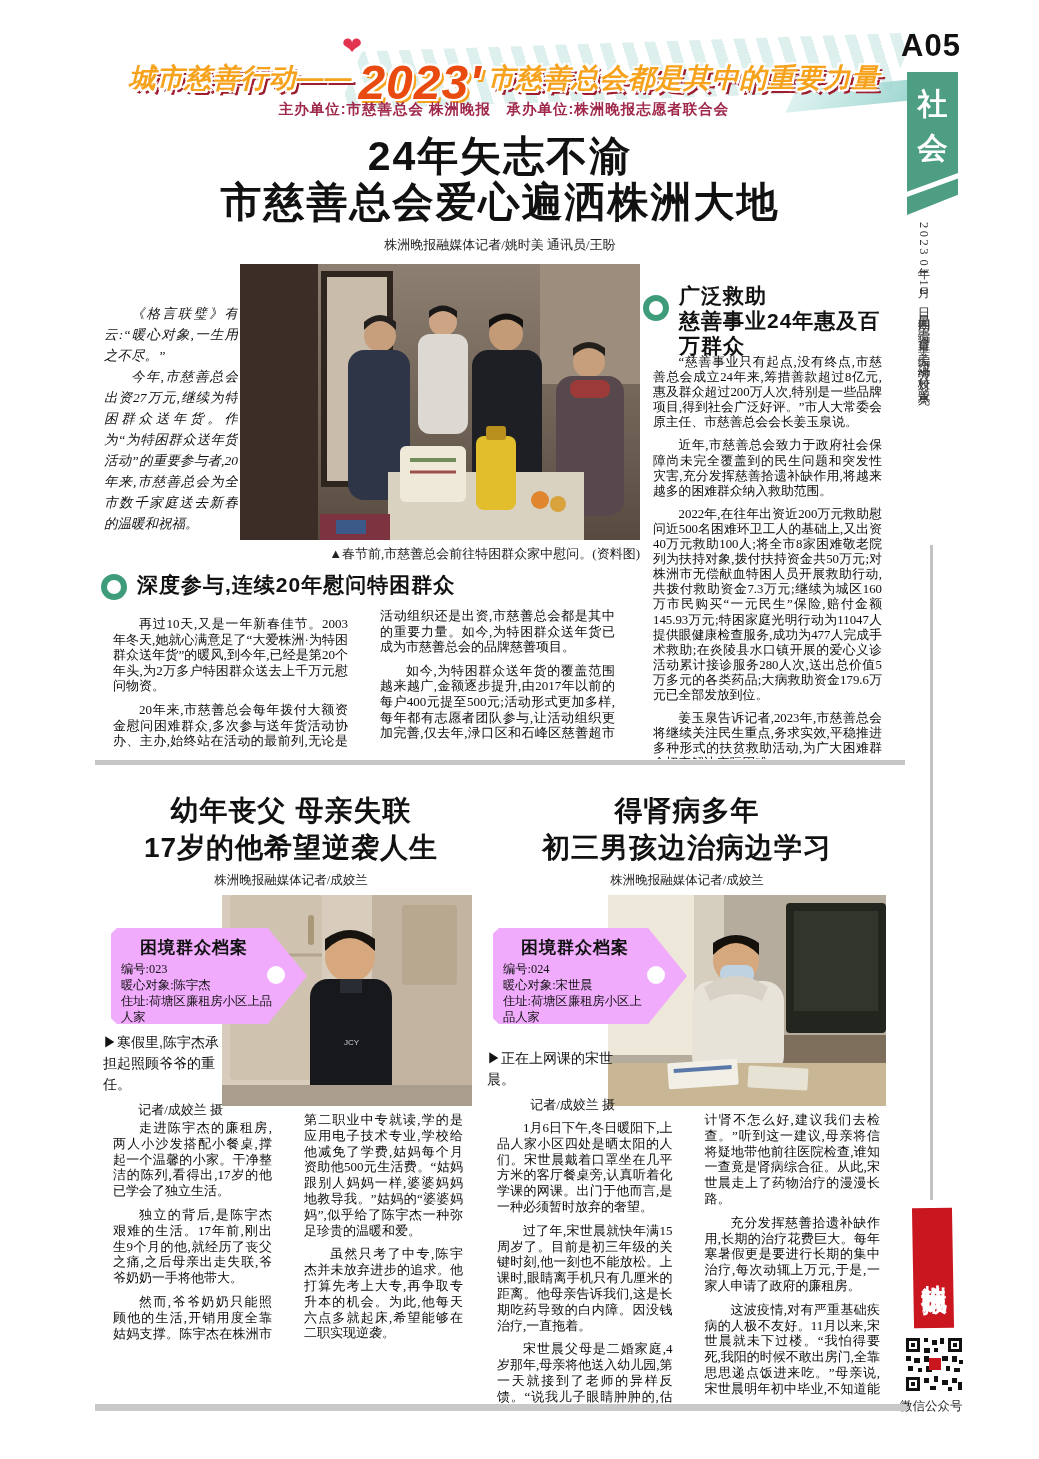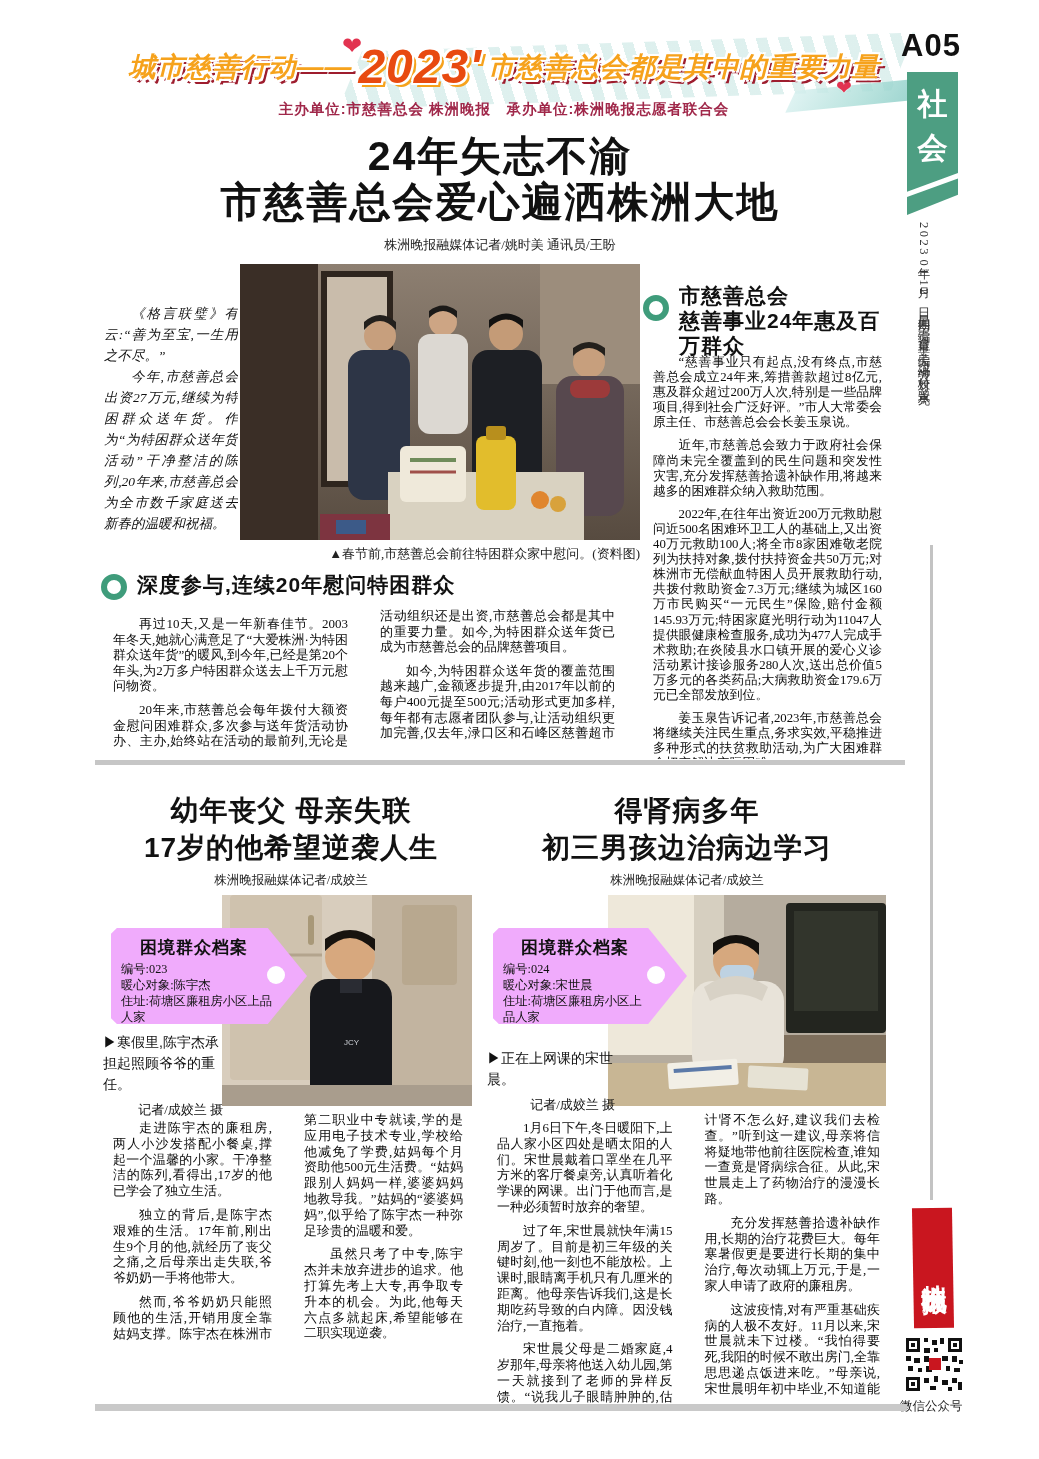--- a/index.html
+++ b/index.html
@@ -6,21 +6,21 @@
   #page{position:relative;width:1039px;height:1459px;background:#ffffff;overflow:hidden;
         font-family:"Liberation Sans",sans-serif;color:#111;}
   .abs{position:absolute;}
 
   
   #banner{left:104px;top:40px;width:800px;height:80px;}
   .ribbon{position:absolute;background:linear-gradient(100deg,#d7f0ef 0%,#a8dcd6 55%,#7fc7c0 100%);}
   .ribbon.r1{left:250px;top:2px;width:545px;height:58px;transform:skewX(-24deg) rotate(-2deg);
              background-image:repeating-linear-gradient(55deg,rgba(255,255,255,.45) 0 9px,rgba(124,196,188,.25) 9px 18px);}
   .ribbon.r2{left:690px;top:44px;width:130px;height:22px;transform:skewX(-30deg) rotate(-6deg);opacity:.8;}
-  .banner-line{position:absolute;left:0;top:4px;width:100%;display:flex;align-items:center;justify-content:center;white-space:nowrap;}
+  .banner-line{position:absolute;left:0;top:20px;width:100%;display:flex;justify-content:center;white-space:nowrap;}
   .bt{font-weight:900;font-style:italic;letter-spacing:1px;color:#f6a21c;
       text-shadow:-2px -2px 0 #fff,2px -2px 0 #fff,-2px 2px 0 #fff,2px 2px 0 #fff,4px 4px 0 #9e1d2e;}
   .bt.small{font-size:27px;}
   .bt.year{font-size:48px;color:#e84a10;margin:0 6px;line-height:46px;
       text-shadow:-2px -2px 0 #fff,2px -2px 0 #fff,-2px 2px 0 #fff,2px 2px 0 #fff,4px 4px 0 #f6a21c;}
   .heart{position:absolute;color:#e23350;font-size:24px;text-shadow:0 0 2px #fff;}
   #organizers{position:absolute;left:0;top:60px;width:100%;text-align:center;
       color:#a0284a;font-size:14.5px;font-weight:bold;letter-spacing:1px;}
 
   
@@ -153,22 +153,22 @@
       </g>
     <rect x="25" y="22" width="12" height="12" fill="#c9161f"></rect>
   </svg>
   <div id="wechat-label" class="abs">微信公众号</div>
 
   <div class="abs main-h" style="top:134px;">24年矢志不渝</div>
   <div class="abs main-h" style="top:180px;">市慈善总会爱心遍洒株洲大地</div>
   <div id="byline-main" class="abs">株洲晚报融媒体记者/姚时美 通讯员/王盼</div>
 
   <div id="lead-text" class="abs">
-      <p>《格言联璧》有云:“善为至宝,一生用之不尽。”</p>
-      <p>今年,市慈善总会出资27万元,继续为特困群众送年货。作为“为特困群众送年货活动”干净整洁的陈列,20年来,市慈善总会为全市数千家庭送去新春的温暖和祝福。</p>
+      <p>《格言联璧》有云:“暖心对象,一生用之不尽。”</p>
+      <p>今年,市慈善总会出资27万元,继续为特困群众送年货。作为“为特困群众送年货活动”的重要参与者,20年来,市慈善总会为全市数千家庭送去新春的温暖和祝福。</p>
     </div>
 
   <svg id="photo1" class="abs" viewBox="0 0 400 276">
     <defs>
       <linearGradient id="wallg" x1="0" y1="0" x2="0" y2="1">
         <stop offset="0" stop-color="#8d7f71"></stop>
           <stop offset="1" stop-color="#574b40"></stop>
       </linearGradient>
     </defs>
     <rect width="400" height="276" fill="url(#wallg)"></rect>
@@ -210,21 +210,21 @@
   </div>
   <div id="sec1-body" class="abs body-txt">
       <p>再过10天,又是一年新春佳节。2003年冬天,她就心满意足了“大爱株洲·为特困群众送年货”的暖风,到今年,已经是第20个年头,为2万多户特困群众送去上千万元慰问物资。</p>
       <p>20年来,市慈善总会每年拨付大额资金慰问困难群众,多次参与送年货活动协办、主办,始终站在活动的最前列,无论是活动组织还是出资,市慈善总会都是其中的重要力量。如今,为特困群众送年货已成为市慈善总会的品牌慈善项目。</p>
       <p>如今,为特困群众送年货的覆盖范围越来越广,金额逐步提升,由2017年以前的每户400元提至500元;活动形式更加多样,每年都有志愿者团队参与,让活动组织更加完善,仅去年,渌口区和石峰区慈善超市就发动了10多个志愿者团队,总计120多名志愿者参与送年货公益活动。</p>
     </div>
 
   <div id="sec2-hdr" class="abs sec-hdr">
     <span class="ring" style="margin-top:12px;"></span>
     <span class="sec-title">
-      <span style="display:block;">市慈善总会</span>
+      <span style="display:block;">广泛救助</span>
       <span style="display:block;">慈善事业24年惠及百万群众</span>
     </span>
   </div>
   <div id="sec2-body" class="abs body-txt">
       <p>“慈善事业只有起点,没有终点,市慈善总会成立24年来,筹措善款超过8亿元,惠及群众超过200万人次,特别是一些品牌项目,得到社会广泛好评。”市人大常委会原主任、市慈善总会会长姜玉泉说。</p>
       <p>近年,市慈善总会致力于政府社会保障尚未完全覆盖到的民生问题和突发性灾害,充分发挥慈善拾遗补缺作用,将越来越多的困难群众纳入救助范围。</p>
       <p>2022年,在往年出资近200万元救助慰问近500名困难环卫工人的基础上,又出资40万元救助100人;将全市8家困难敬老院列为扶持对象,拨付扶持资金共50万元;对株洲市无偿献血特困人员开展救助行动,共拨付救助资金7.3万元;继续为城区160万市民购买“一元民生”保险,赔付金额145.93万元;特困家庭光明行动为11047人提供眼健康检查服务,成功为477人完成手术救助;在炎陵县水口镇开展的爱心义诊活动累计接诊服务280人次,送出总价值5万多元的各类药品;大病救助资金179.6万元已全部发放到位。</p>
       <p>姜玉泉告诉记者,2023年,市慈善总会将继续关注民生重点,务求实效,平稳推进多种形式的扶贫救助活动,为广大困难群众切实解决实际困难。</p>
     </div>
 

